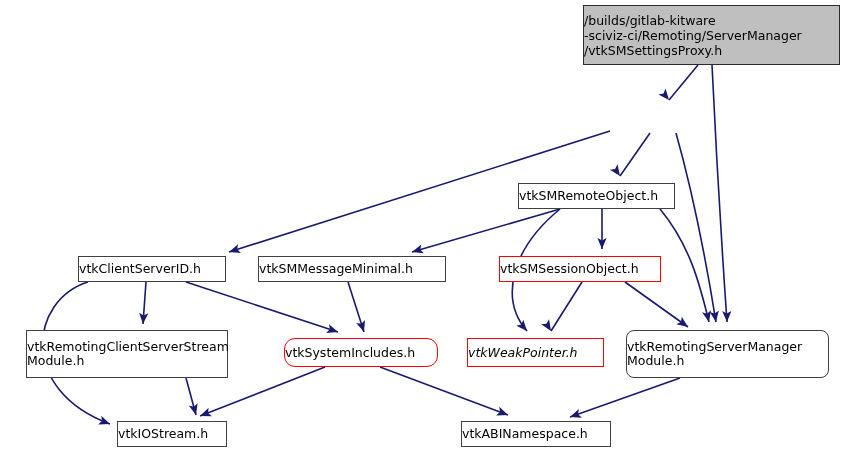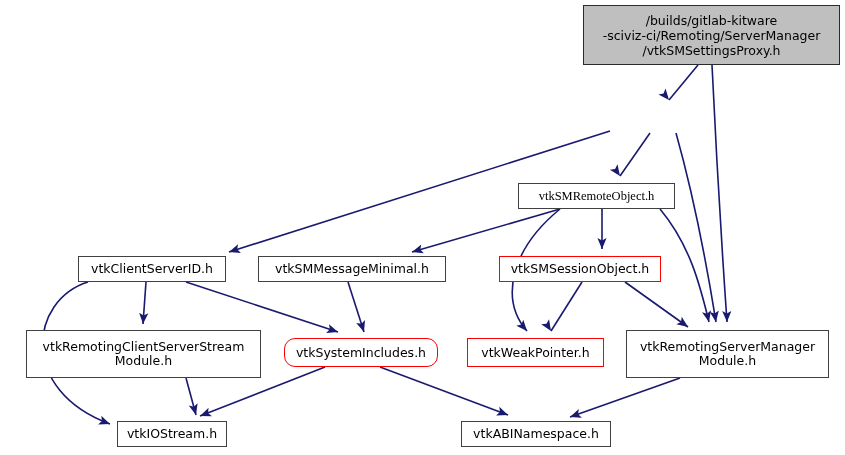--- a/index.html
+++ b/index.html
@@ -16,21 +16,21 @@
     left:0;top:0;
     width:845px;height:455px;
     pointer-events:none;
   }
   .node{
     position:absolute;
     box-sizing:border-box;
     display:flex;
     align-items:center;
     justify-content:center;
-    text-align:center;
+    text-align:left;
     background:#ffffff;
     border:1px solid #404040;
     color:#000000;
     font-size:12.5px;
     line-height:14px;
     letter-spacing:0px;
     white-space:pre-line;
     z-index:5;
   }
   .node.root{
@@ -88,25 +88,25 @@
       <path d="M 325,367 L 200,416" fill="none" stroke="#191970" stroke-width="1.6"></path>
       <polygon points="200.00,416.00 211.92,416.29 207.99,412.88 208.58,407.72" fill="#191970"></polygon>
       <path d="M 380,367 L 508,415" fill="none" stroke="#191970" stroke-width="1.6"></path>
       <polygon points="508.00,415.00 499.33,406.82 499.97,411.98 496.08,415.43" fill="#191970"></polygon>
       <path d="M 680,378 L 570,417" fill="none" stroke="#191970" stroke-width="1.6"></path>
       <polygon points="570.00,417.00 581.91,417.65 578.08,414.13 578.82,408.98" fill="#191970"></polygon>
     </svg>
 <div class="node root" style="left: 583px; top: 5px; width: 257px; height: 60px;"><span class="node-label">/builds/gitlab-kitware
 -sciviz-ci/Remoting/ServerManager
 /vtkSMSettingsProxy.h</span></div>
-    <div class="node" style="left: 518px; top: 183px; width: 157px; height: 26px; font-family: Liberation Serif, serif;"><span class="node-label">vtkSMRemoteObject.h</span></div>
+    <div class="node" style="left: 518px; top: 183px; width: 157px; height: 26px;"><span class="node-label">vtkSMRemoteObject.h</span></div>
     <div class="node" style="left: 78px; top: 256px; width: 148px; height: 26px;"><span class="node-label">vtkClientServerID.h</span></div>
     <div class="node" style="left: 258px; top: 256px; width: 188px; height: 26px;"><span class="node-label">vtkSMMessageMinimal.h</span></div>
     <div class="node red" style="left: 499px; top: 256px; width: 162px; height: 26px;"><span class="node-label">vtkSMSessionObject.h</span></div>
-    <div class="node" style="left: 26px; top: 330px; width: 235px; height: 48px;"><span class="node-label">vtkRemotingClientServerStream
+    <div class="node" style="left: 26px; top: 330px; width: 202px; height: 48px;"><span class="node-label">vtkRemotingClientServerStream
 Module.h</span></div>
     <div class="node red" style="left: 284px; top: 338px; width: 154px; height: 29px; border-radius: 11px;"><span class="node-label">vtkSystemIncludes.h</span></div>
-    <div class="node red" style="left: 467px; top: 338px; width: 137px; height: 29px;"><span class="node-label">vtkWeakPointer.h</span></div>
-    <div class="node" style="left: 626px; top: 330px; width: 203px; height: 48px;"><span class="node-label">vtkRemotingServerManager
+    <div class="node red" style="left: 467px; top: 338px; width: 137px; height: 29px; font-style: italic;"><span class="node-label">vtkWeakPointer.h</span></div>
+    <div class="node" style="left: 626px; top: 330px; width: 203px; height: 48px; border-radius: 8px;"><span class="node-label">vtkRemotingServerManager
 Module.h</span></div>
     <div class="node" style="left: 117px; top: 421px; width: 110px; height: 26px;"><span class="node-label">vtkIOStream.h</span></div>
     <div class="node" style="left: 461px; top: 421px; width: 150px; height: 26px;"><span class="node-label">vtkABINamespace.h</span></div>
   </div>
 
 </body></html>

